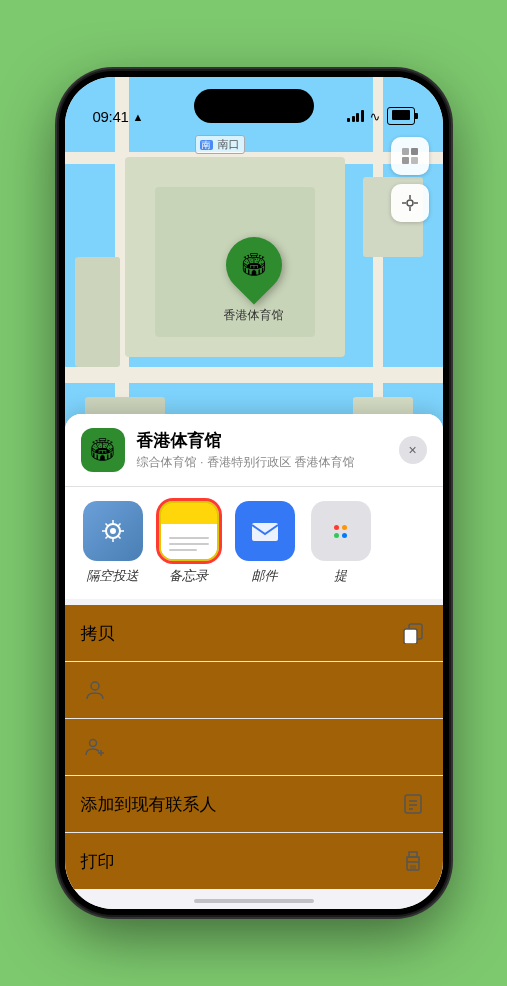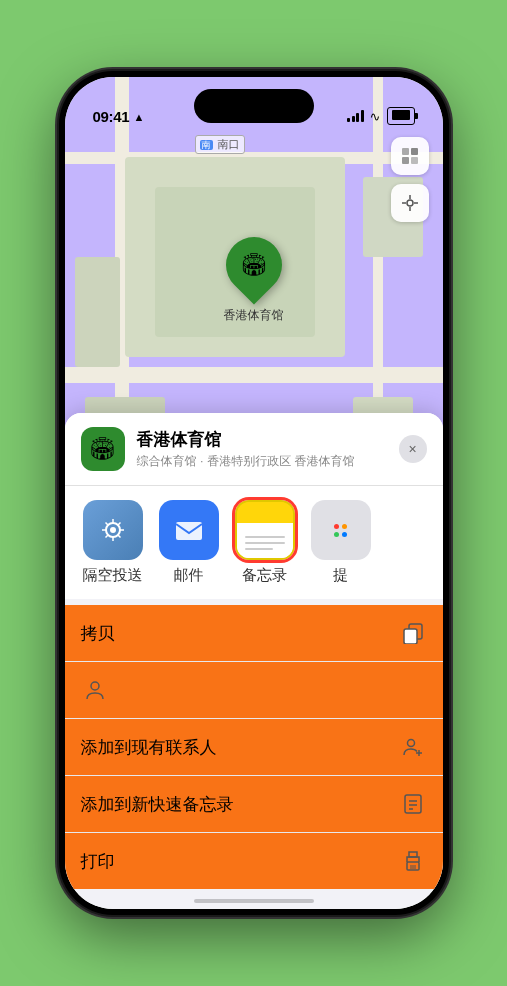--- a/index.html
+++ b/index.html
@@ -56,21 +56,21 @@
       height: 54px;
       z-index: 99;
       display: flex;
       align-items: flex-end;
       padding: 0 28px 6px;
       justify-content: space-between;
     }
 
     .status-time {
       font-size: 15px;
-      font-weight: 700;
+      font-weight: 400;
       color: #000;
       letter-spacing: -0.3px;
     }
 
     .status-icons {
       display: flex;
       align-items: center;
       gap: 6px;
     }
 
@@ -87,21 +87,21 @@
       border-radius: 1px;
     }
 
     
     .map-area {
       position: absolute;
       top: 0;
       left: 0;
       right: 0;
       height: 420px;
-      background: #c4b5fd;
+      background: #7dd3fc;
       overflow: hidden;
     }
 
     .map-bg {
       width: 100%;
       height: 100%;
       position: relative;
     }
 
     
@@ -377,33 +377,34 @@
       display: flex;
       gap: 3px;
     }
     .share-dot {
       width: 5px;
       height: 5px;
       border-radius: 50%;
     }
 
     .share-label {
-      font-size: 15px;
+      font-size: 13px;
       color: #333;
       text-align: center;
+      font-style: italic;
     }
 
     
     .share-item-selected .share-icon-wrap {
       outline: 3px solid #ff3b30;
     }
 
     
     .action-list {
-      background: #f97316;
+      background: #a16207;
     }
 
     .action-item {
       display: flex;
       align-items: center;
       padding: 14px 16px;
       border-bottom: 1px solid #e8e8ec;
       cursor: pointer;
     }
 
@@ -533,41 +534,41 @@
               <circle cx="17" cy="17" r="7" fill="none" stroke="white" stroke-width="2"></circle>
               <path d="M17 6 L17 10 M17 24 L17 28 M6 17 L10 17 M24 17 L28 17" stroke="white" stroke-width="1.5"></path>
               <path d="M9.5 9.5 L12.5 12.5 M21.5 21.5 L24.5 24.5 M9.5 24.5 L12.5 21.5 M21.5 12.5 L24.5 9.5" stroke="white" stroke-width="1.5"></path>
               <circle cx="17" cy="17" r="3" fill="white"></circle>
             </svg>
           </div>
           <span class="share-label">隔空投送</span>
         </div>
 
 
-        <div class="share-item">
-          <div class="share-icon-wrap share-icon-mail">
-            <svg width="34" height="34" viewBox="0 0 34 34">
-              <rect x="4" y="9" width="26" height="18" rx="2" fill="white" opacity="0.9"></rect>
-              <path d="M4 11 L17 20 L30 11" stroke="#3478f6" stroke-width="2" fill="none"></path>
-            </svg>
-          </div>
-          <span class="share-label">邮件</span>
-        </div>
-
         <div class="share-item share-item-selected">
           <div class="share-icon-wrap share-icon-notes" style="position:relative;">
             <div style="position:absolute;top:0;left:0;right:0;height:40%;background:#ffd60a;border-radius:12px 12px 0 0;"></div>
             <div style="position:absolute;bottom:0;left:0;right:0;height:63%;background:#fff;"></div>
             <div style="position:absolute;bottom:8px;left:8px;right:8px;display:flex;flex-direction:column;gap:4px;z-index:2;">
               <div style="height:2px;background:#ccc;border-radius:1px;"></div>
               <div style="height:2px;background:#ccc;border-radius:1px;"></div>
               <div style="height:2px;background:#ccc;border-radius:1px;width:70%;"></div>
             </div>
           </div>
           <span class="share-label">备忘录</span>
+        </div>
+
+        <div class="share-item">
+          <div class="share-icon-wrap share-icon-mail">
+            <svg width="34" height="34" viewBox="0 0 34 34">
+              <rect x="4" y="9" width="26" height="18" rx="2" fill="white" opacity="0.9"></rect>
+              <path d="M4 11 L17 20 L30 11" stroke="#3478f6" stroke-width="2" fill="none"></path>
+            </svg>
+          </div>
+          <span class="share-label">邮件</span>
         </div>
 
         <div class="share-item">
           <div class="share-icon-wrap" style="background:#e0e0e5;position:relative;overflow:hidden;">
             <div style="display:flex;flex-direction:column;gap:3px;align-items:center;">
               <div class="dot-row">
                 <div class="share-dot" style="background:#ff3b30;"></div>
                 <div class="share-dot" style="background:#ff9500;"></div>
               </div>
               <div class="dot-row">
@@ -595,33 +596,32 @@
         <div class="action-item">
           <div class="action-icon">
             <svg width="22" height="22" viewBox="0 0 22 22">
               <circle cx="11" cy="7" r="4" fill="none" stroke="#555" stroke-width="1.5"></circle>
               <path d="M3 20 Q3 14 11 14 Q19 14 19 20" fill="none" stroke="#555" stroke-width="1.5"></path>
             </svg>
           </div>
         </div>
 
         <div class="action-item">
-          <span class="action-label">添加到现有联系人</span>
           <div class="action-icon">
             <svg width="22" height="22" viewBox="0 0 22 22">
               <circle cx="9" cy="7" r="3.5" fill="none" stroke="#555" stroke-width="1.5"></circle>
               <path d="M2 19 Q2 13 9 13 Q13 13 15 15.5" fill="none" stroke="#555" stroke-width="1.5"></path>
               <line x1="17" y1="14" x2="17" y2="20" stroke="#555" stroke-width="1.5"></line>
               <line x1="14" y1="17" x2="20" y2="17" stroke="#555" stroke-width="1.5"></line>
             </svg>
           </div>
         </div>
 
         <div class="action-item">
-          <span class="action-label">添加到新快速备忘录</span>
+          <span class="action-label">添加到现有联系人</span>
           <div class="action-icon">
             <svg width="22" height="22" viewBox="0 0 22 22">
               <rect x="3" y="2" width="16" height="18" rx="2" fill="none" stroke="#555" stroke-width="1.5"></rect>
               <line x1="7" y1="8" x2="15" y2="8" stroke="#555" stroke-width="1.5"></line>
               <line x1="7" y1="12" x2="15" y2="12" stroke="#555" stroke-width="1.5"></line>
               <line x1="7" y1="16" x2="11" y2="16" stroke="#555" stroke-width="1.5"></line>
             </svg>
           </div>
         </div>
 

